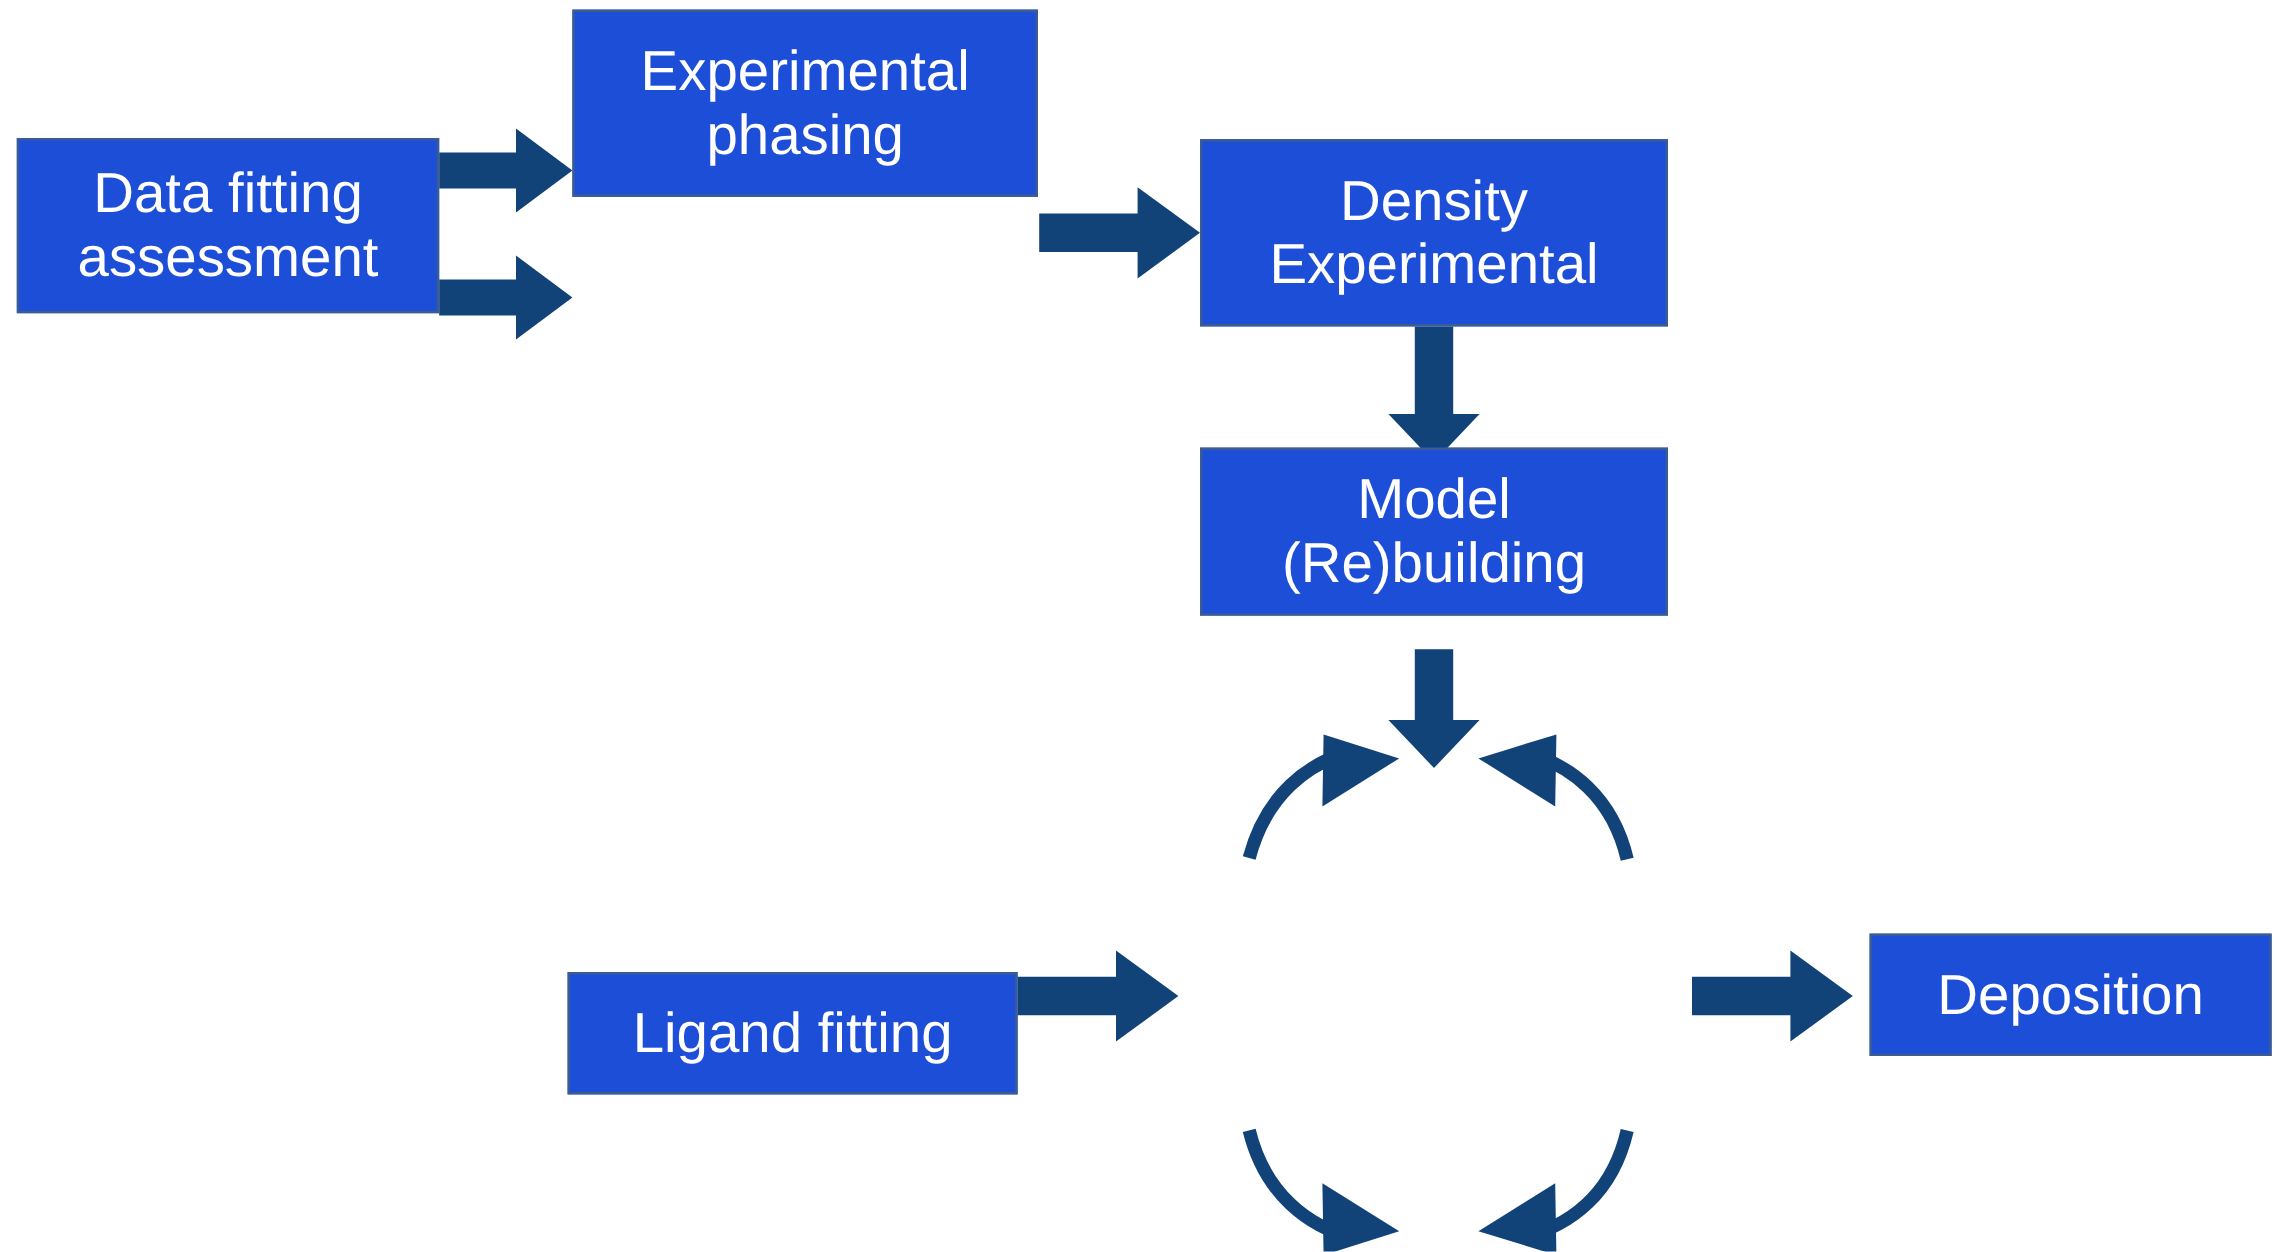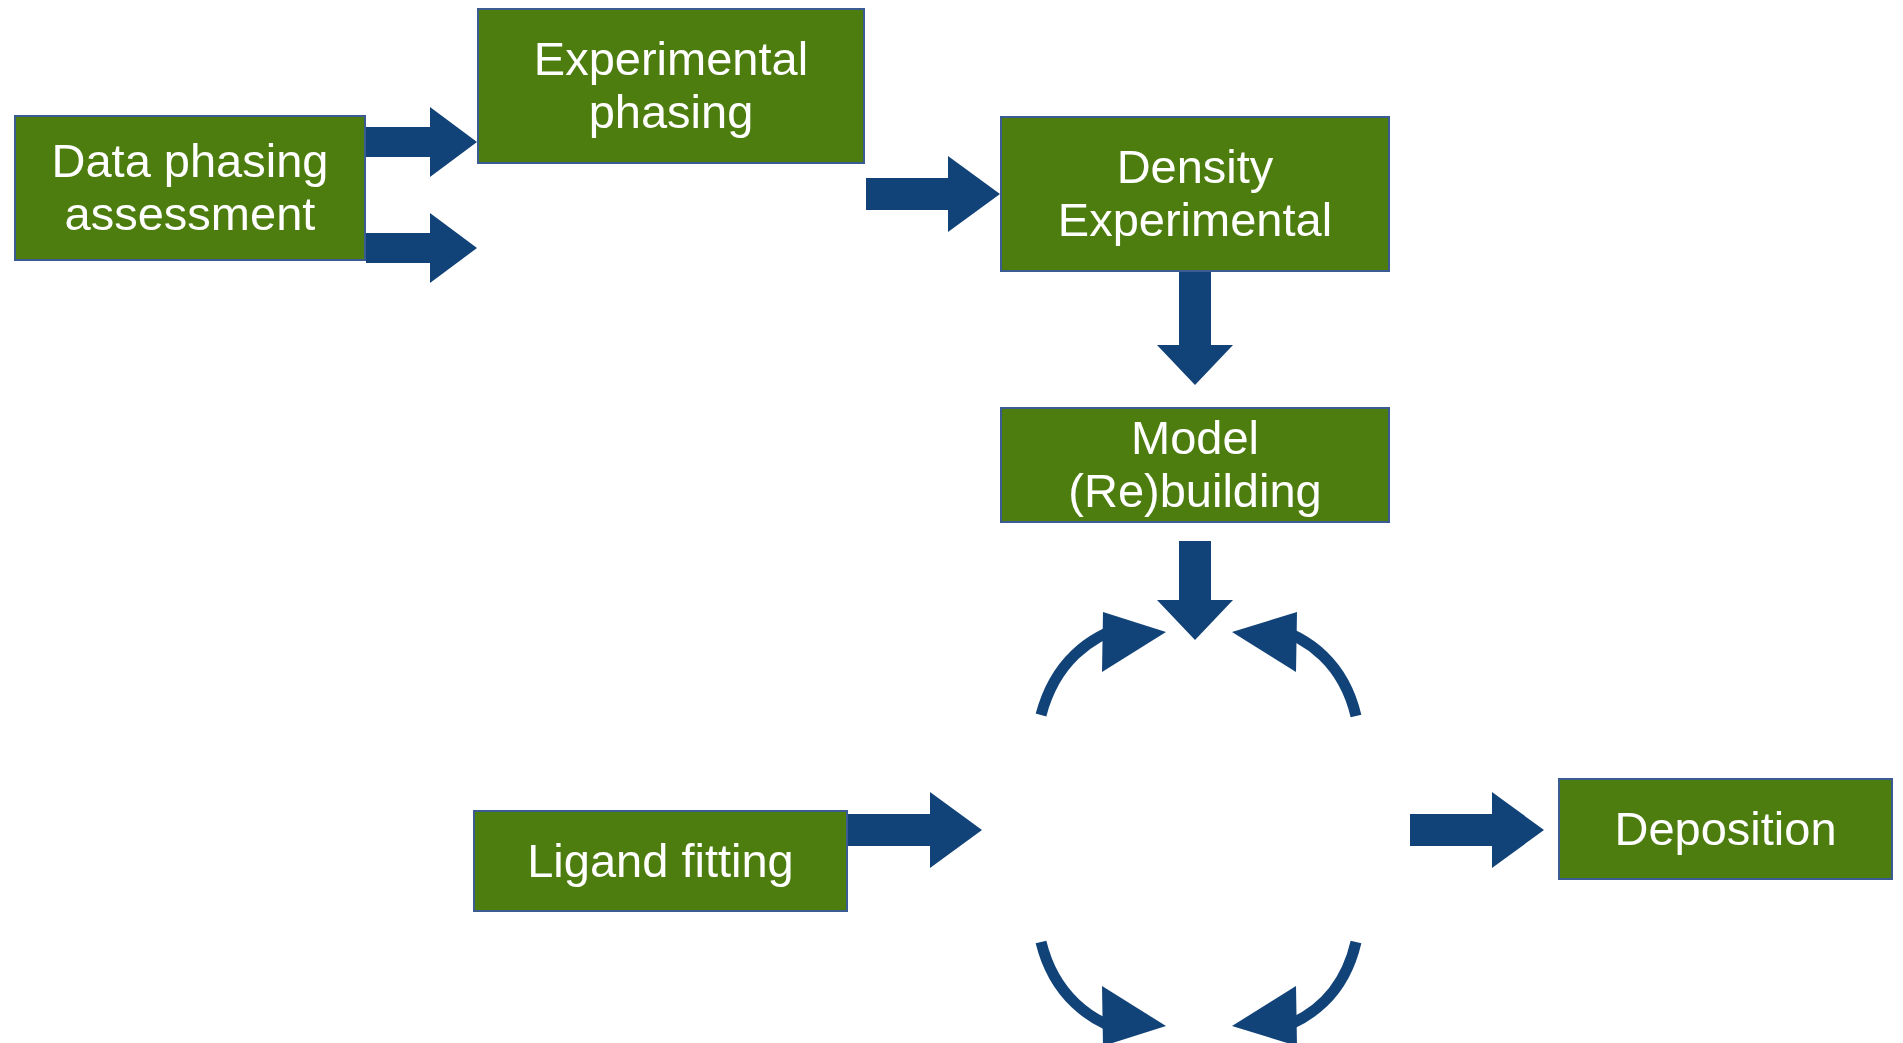--- a/index.html
+++ b/index.html
@@ -2,21 +2,21 @@
 <html><head>
 <meta charset="utf-8">
 <style>
   html,body{margin:0;padding:0;background:#ffffff;}
   body{width:1903px;height:1043px;overflow:hidden;
        font-family:"Liberation Sans","DejaVu Sans",sans-serif;}
   #stage{position:relative;width:1903px;height:1043px;background:#ffffff;}
 
   .node{
     position:absolute;
-    background:#4d7c0f;
+    background:#1d4ed8;
     border:2px solid #3b5c93;
     color:#ffffff;
     display:flex;
     align-items:center;
     justify-content:center;
     text-align:center;
     box-sizing:border-box;
     line-height:1.12;
     font-size:47px;
     white-space:pre-line;
@@ -78,31 +78,31 @@
       <path d="M1102,672 L1166,632 L1103,612 Z"></path>
 
       <path d="M1297,612 L1232,632 L1296,672 Z"></path>
 
       <path d="M1103,1046 L1166,1026 L1102,986 Z"></path>
 
       <path d="M1296,986 L1232,1026 L1297,1046 Z"></path>
     </g>
   </svg>
 
-  <div class="node" style="left:14px;top:115px;width:352px;height:146px;">Data phasing
+  <div class="node" style="left:14px;top:115px;width:352px;height:146px;">Data fitting
 assessment</div>
 
   <div class="node" style="left:477px;top:8px;width:388px;height:156px;">Experimental
 phasing</div>
 
 
   <div class="node" style="left:1000px;top:116px;width:390px;height:156px;">Density
 Experimental</div>
 
-  <div class="node" style="left:1000px;top:407px;width:390px;height:116px;">Model
+  <div class="node" style="left:1000px;top:373px;width:390px;height:140px;">Model
 (Re)building</div>
 
 
 
   <div class="node" style="left:473px;top:778px;width:375px;height:102px;margin-top:32px;">Ligand fitting</div>
 
   <div class="node" style="left:1558px;top:778px;width:335px;height:102px;">Deposition</div>
 
 </div>
 

